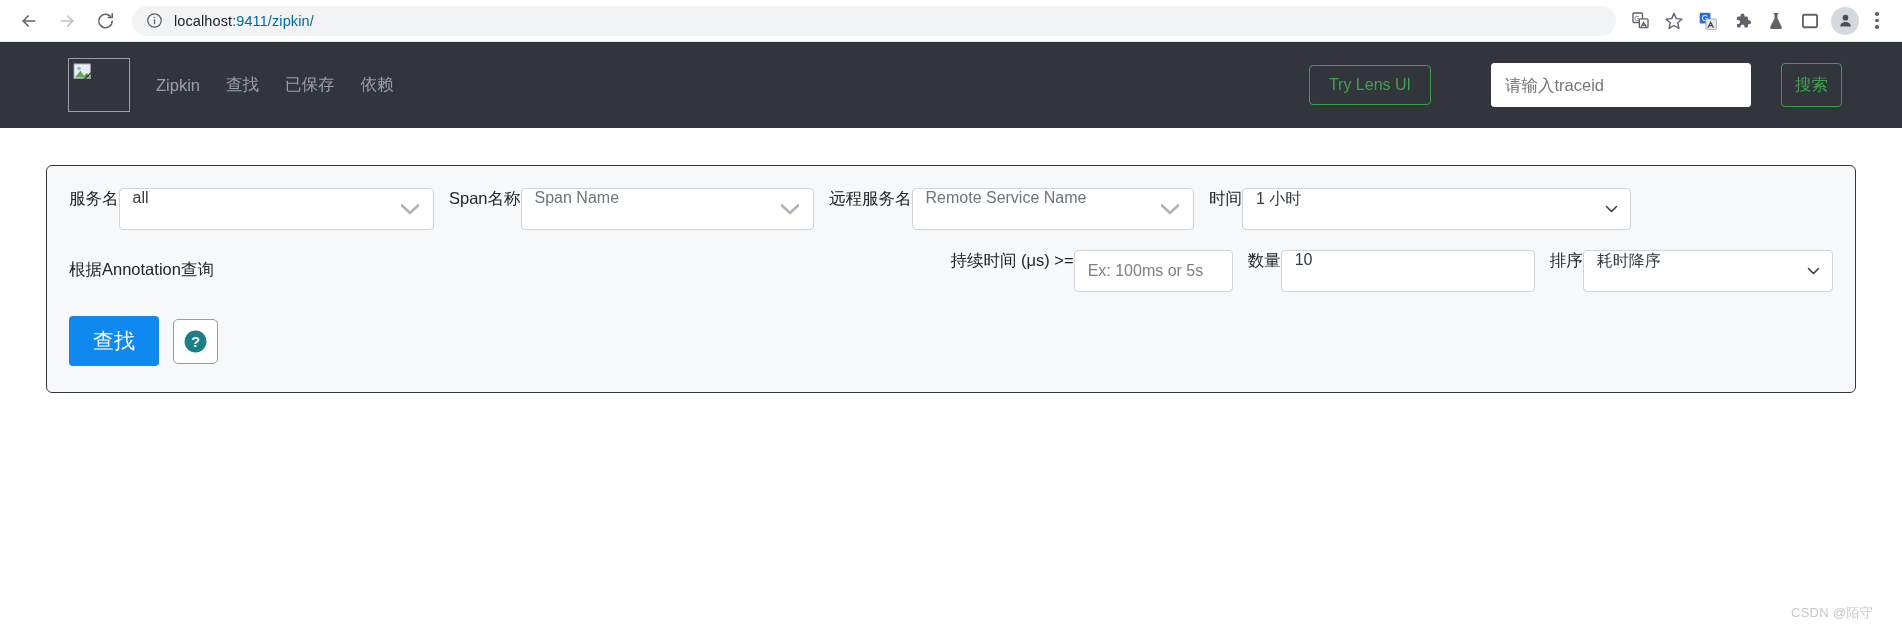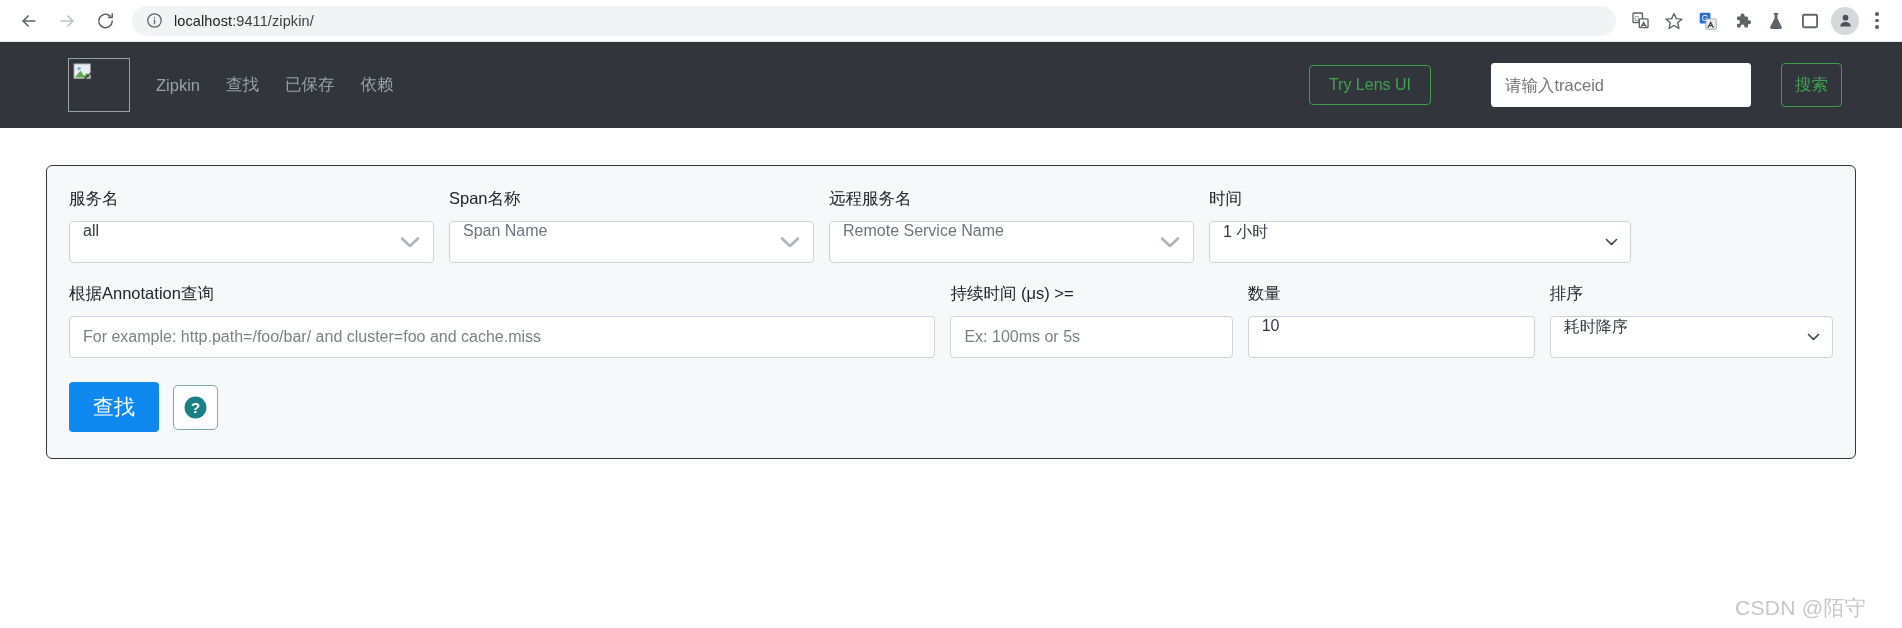--- a/index.html
+++ b/index.html
@@ -46,21 +46,21 @@
     margin-right: 11px;
     color: #5f6368;
   }
   .omni-url {
     font-size: 14.5px;
     color: #202124;
     white-space: nowrap;
     overflow: hidden;
     letter-spacing: 0.1px;
   }
-  .omni-url .dim { color: #404040; }
+  .omni-url .dim { color: #0369a1; }
   .omni-right {
     display: flex; align-items: center; gap: 2px;
     flex: none;
   }
   .tb-icon {
     width: 32px; height: 32px;
     display: flex; align-items: center; justify-content: center;
     color: #5f6368;
     flex: none;
   }
@@ -161,21 +161,21 @@
     margin-top: 37px;
     border: 1px solid #33373d;
     border-radius: 6px;
     background: #f7f8fa;
     padding: 22px 22px 26px 22px;
   }
   .field-row {
     display: flex;
     align-items: flex-end;
   }
-  .field { display: flex; flex-direction: column; }
+  .field { display: flex; flex-direction: row; }
   .field-label {
     font-size: 16.5px;
     color: #212529;
     margin-bottom: 11px;
     white-space: nowrap;
   }
   .ctrl {
     height: 42px;
     border: 1px solid #ced4da;
     border-radius: 4px;
@@ -248,24 +248,24 @@
     align-items: center;
     padding: 0 20px;
   }
   .info-banner .txt {
     color: #1f4f82;
     font-size: 16.5px;
   }
 
   .watermark {
     position: absolute;
-    right: 36px;
+    right: 29px;
     bottom: 6px;
     color: #c7c7c7;
-    font-size: 21px;
+    font-size: 13px;
     letter-spacing: 0.3px;
   }
 </style>
 </head>
 <body>
 
 <div class="browser-bar">
   <div class="nav-btn">
     <svg width="20" height="20" viewBox="0 0 24 24" fill="none" stroke="currentColor" stroke-width="2" stroke-linecap="round" stroke-linejoin="round">
       <line x1="19" y1="12" x2="5" y2="12"></line>
@@ -422,21 +422,20 @@
                 <polyline points="1.5,2 6.5,7 11.5,2"></polyline>
               </svg>
           </span>
         </div>
       </div>
     </div>
 
     <div class="field-row row2">
       <div class="field" style="width:875px;">
         <span class="field-label">根据Annotation查询</span>
-        <input class="ctrl" type="text" placeholder="For example: http.path=/foo/bar/ and cluster=foo and cache.miss" style="">
       </div>
 
       <div class="field" style="width:285px; margin-left:15px;">
         <span class="field-label">持续时间 (μs) &gt;=</span>
         <input class="ctrl" type="text" placeholder="Ex: 100ms or 5s" style="">
       </div>
 
       <div class="field" style="width:290px; margin-left:15px;">
         <span class="field-label">数量</span>
         <div class="ctrl value-dark">

